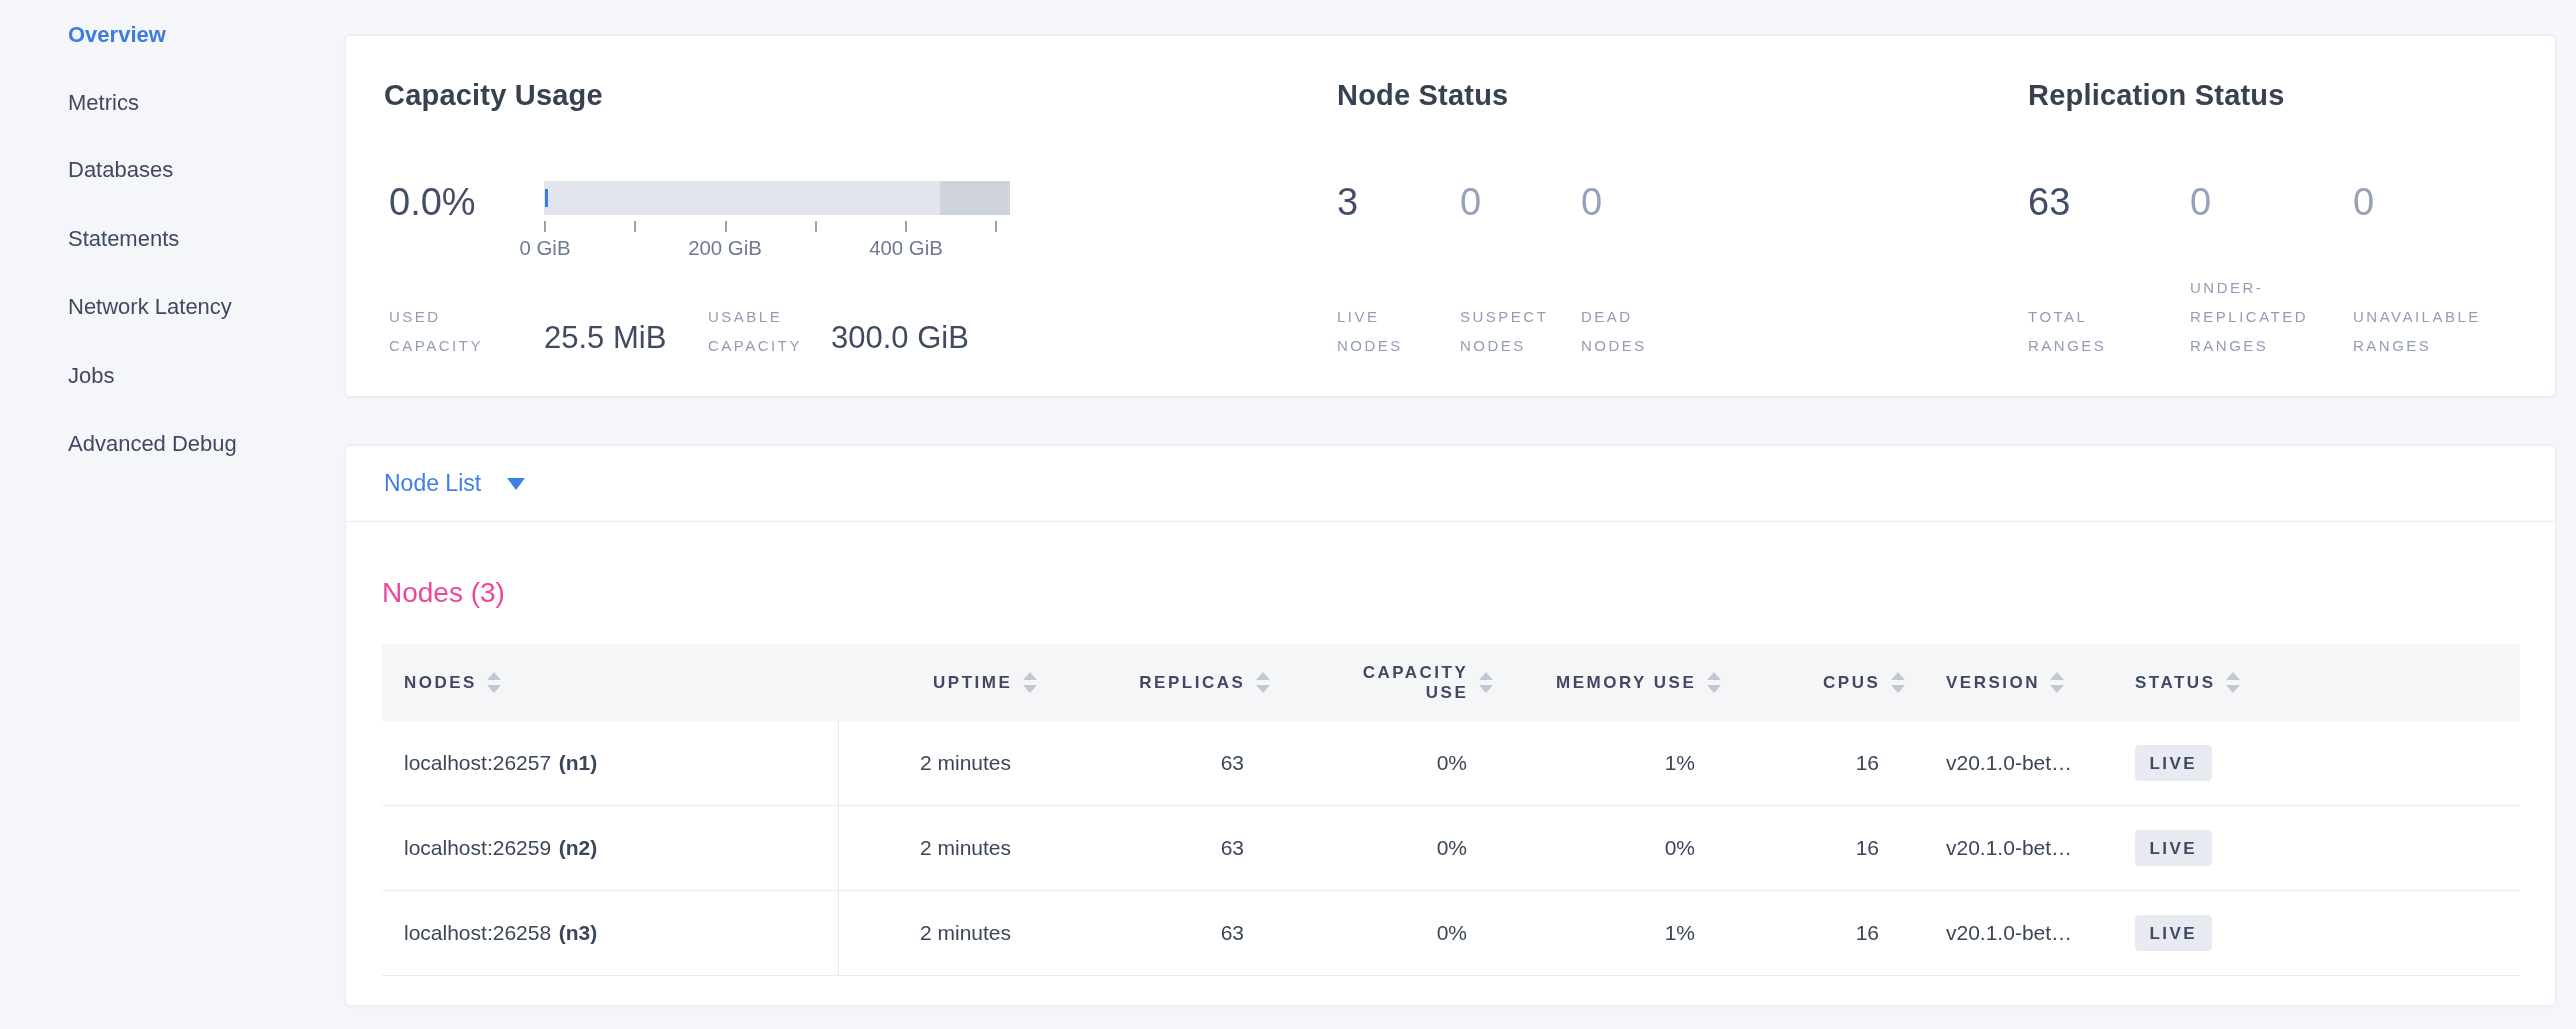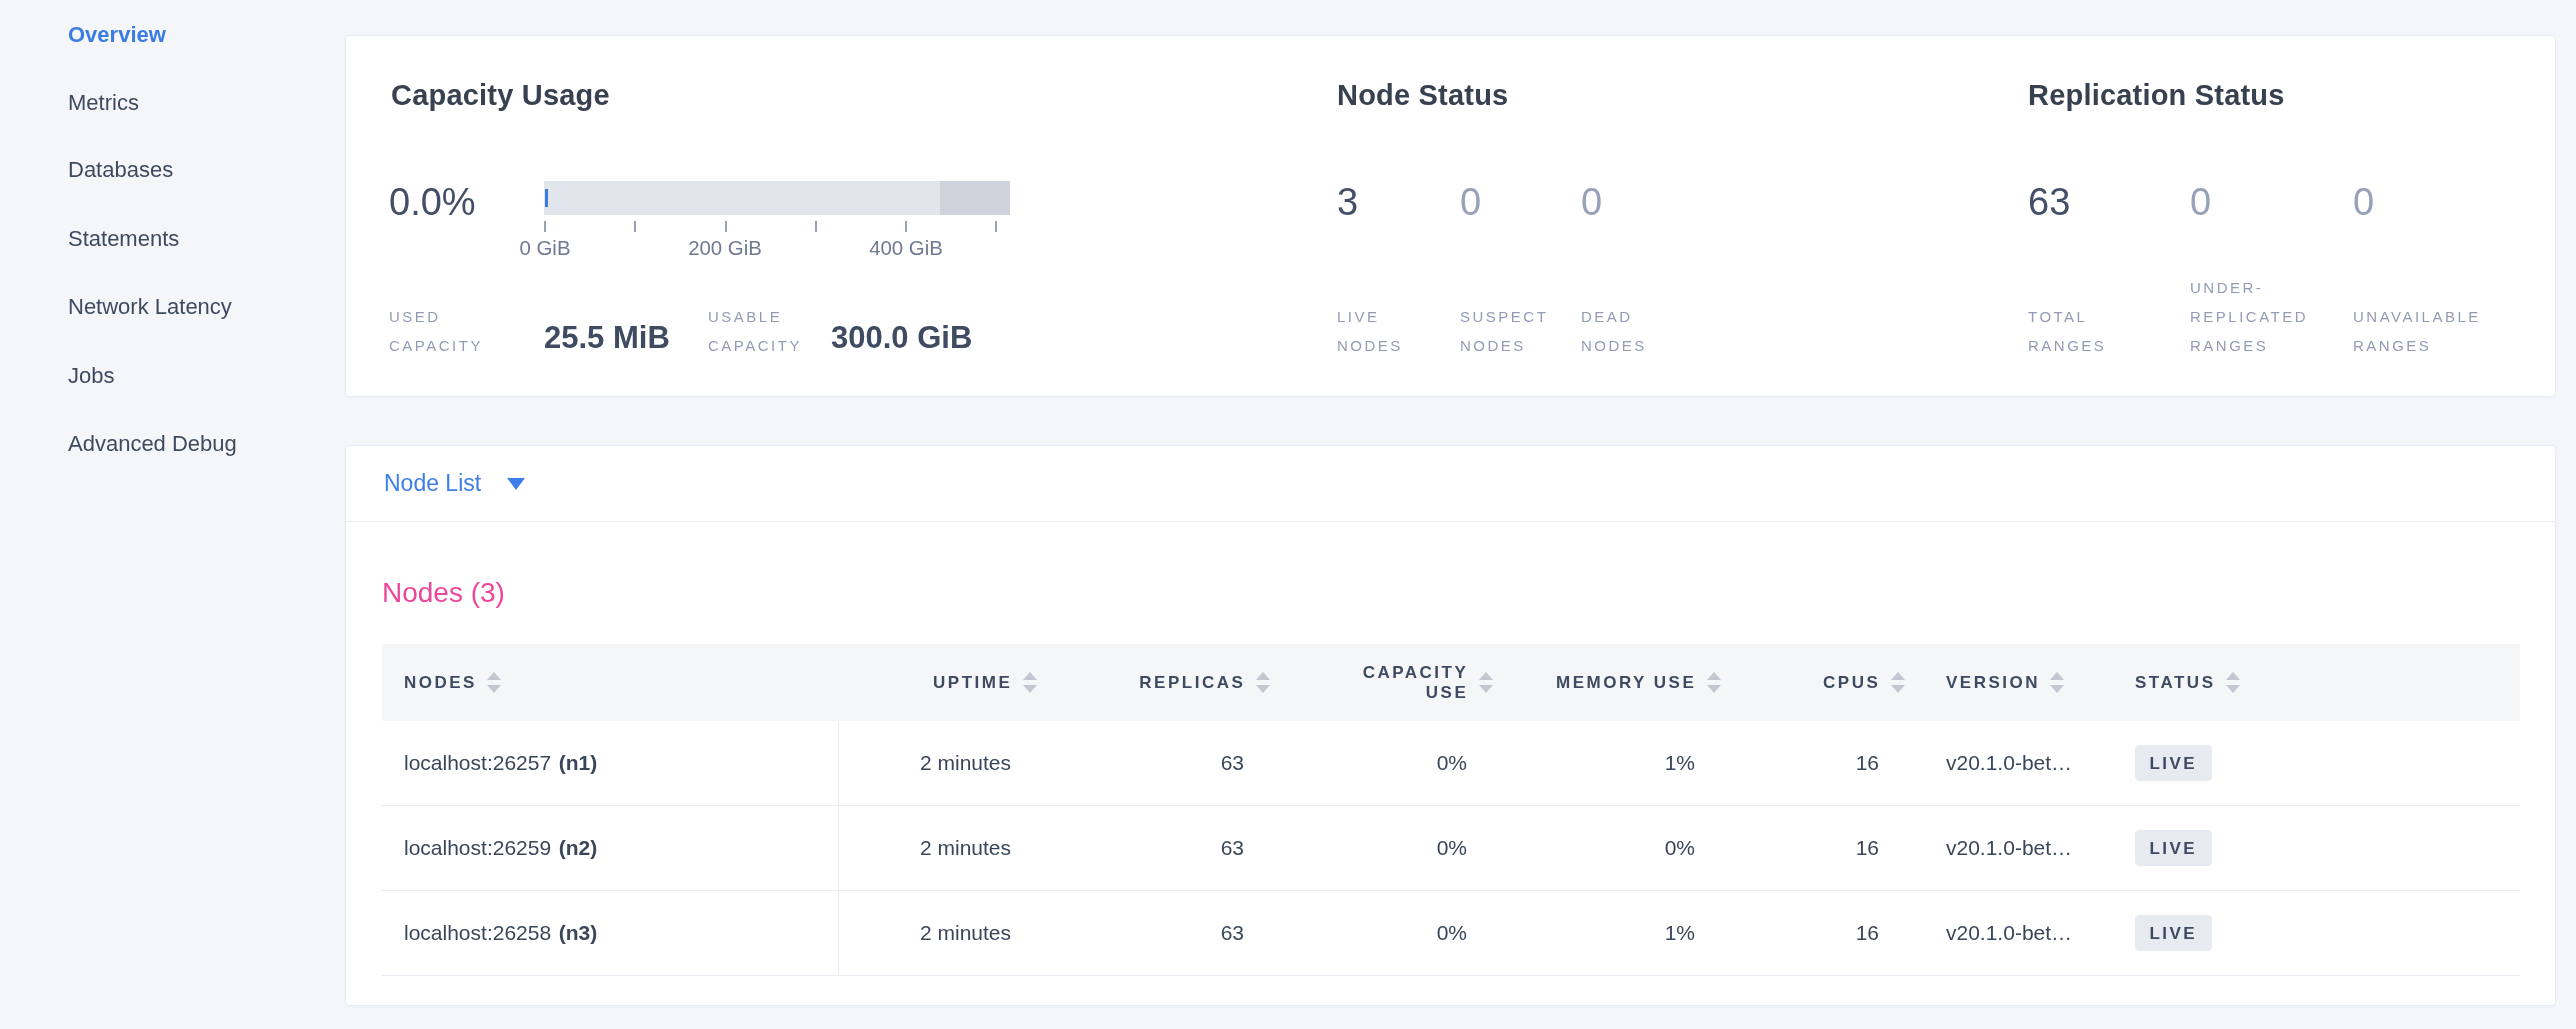--- a/index.html
+++ b/index.html
@@ -16,21 +16,21 @@
   .card { position:absolute; background:#ffffff; border:0.8px solid #e8ebf3; border-radius:4.2px; box-shadow:0 0.8px 2.5px rgba(60,70,100,0.04); }
   .summary-card { left:345px; top:35px; width:2211px; height:362px; }
   .nodes-card   { left:345px; top:445px; width:2211px; height:561px; }
 
   .panel-title { position:absolute; top:41px; font-size:29px; font-weight:700; color:#37414f; line-height:36px; letter-spacing:0.2px; }
 
   .big-number { position:absolute; top:134px; font-size:38px; font-weight:500; color:#434f68; line-height:65px; }
   .big-number.muted { color:#97a1ba; }
 
   .stat-label { position:absolute; bottom:36px; font-size:15px; font-weight:400; letter-spacing:2.5px; color:#939cb4; line-height:29px; white-space:pre-line; }
-  .stat-value { position:absolute; top:282px; font-size:31px; font-weight:700; color:#3f4b61; line-height:39px; }
+  .stat-value { position:absolute; top:282px; font-size:31px; font-weight:400; color:#3f4b61; line-height:39px; }
 
   
   .gauge { position:absolute; left:198px; top:145px; width:466px; height:34px; background:#e2e5ec; }
   .gauge-overflow { position:absolute; right:0; top:0; width:70px; height:34px; background:#cfd3db; }
   .gauge-used { position:absolute; left:0.8px; top:7.6px; width:3.4px; height:18.7px; background:#3a7ce0; }
   .gauge-tick { position:absolute; top:185px; width:1.7px; height:11px; background:#99a2b2; }
   .gauge-tick-label { position:absolute; top:201px; transform:translateX(-50%); font-size:20.4px; color:#6e7a92; white-space:nowrap; }
 
   
   .list-bar { position:absolute; left:0; top:0; width:100%; height:76px; border-bottom:0.8px solid #e7eaf1; display:flex; align-items:center; padding-left:38px; cursor:pointer; }
@@ -78,21 +78,21 @@
     <div class="nav-item" style="top:87px">Metrics</div>
     <div class="nav-item" style="top:154px">Databases</div>
     <div class="nav-item" style="top:223px">Statements</div>
     <div class="nav-item" style="top:291px">Network Latency</div>
     <div class="nav-item" style="top:360px">Jobs</div>
     <div class="nav-item" style="top:428px">Advanced Debug</div>
   </nav>
 
   <section class="card summary-card">
 
-    <h2 class="panel-title" style="left:45px">Capacity Usage</h2>
+    <h2 class="panel-title" style="left:38px">Capacity Usage</h2>
     <div class="big-number" style="left:43px">0.0%</div>
 
     <div class="gauge">
       <div class="gauge-overflow"></div>
       <div class="gauge-used"></div>
     </div>
     <div class="gauge-tick" style="left:198px"></div>
     <div class="gauge-tick" style="left:288px"></div>
     <div class="gauge-tick" style="left:379px"></div>
     <div class="gauge-tick" style="left:469px"></div>

